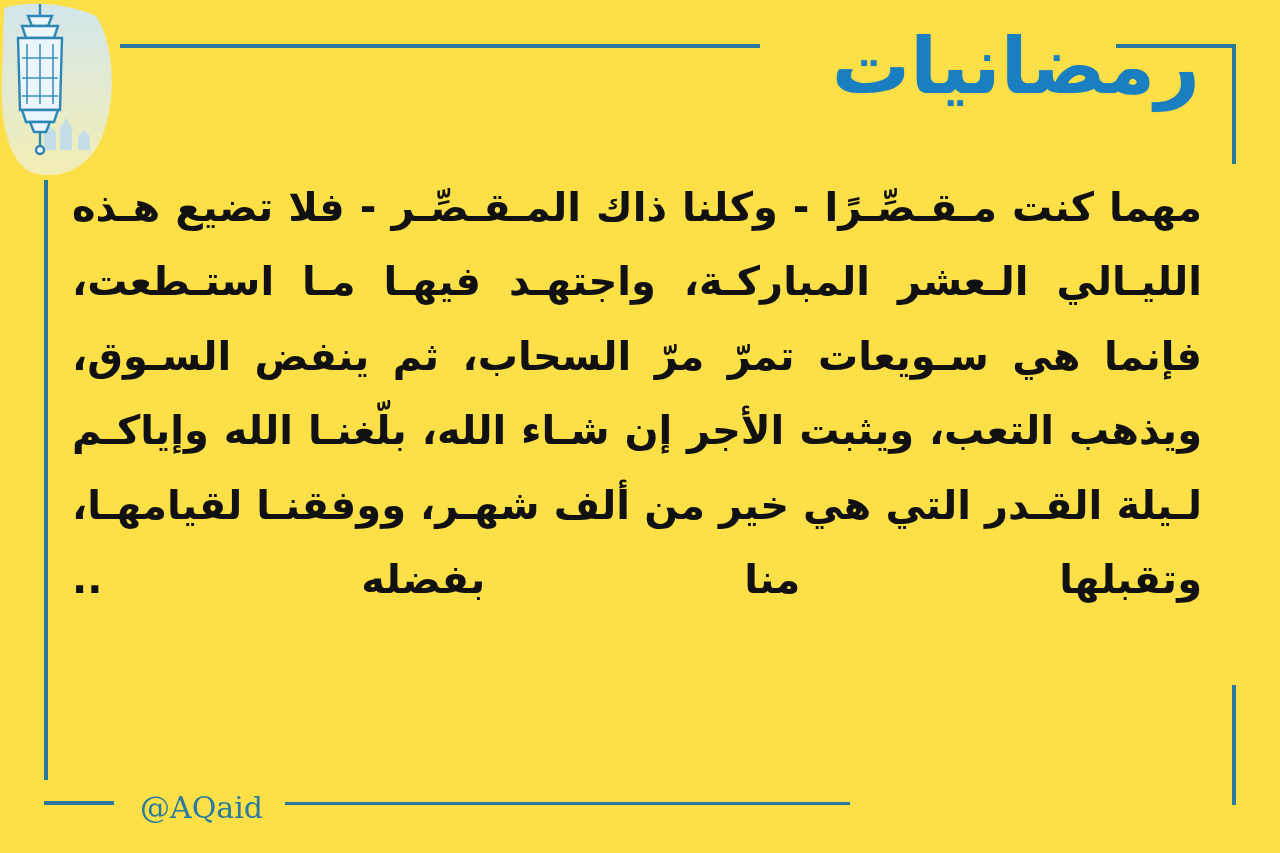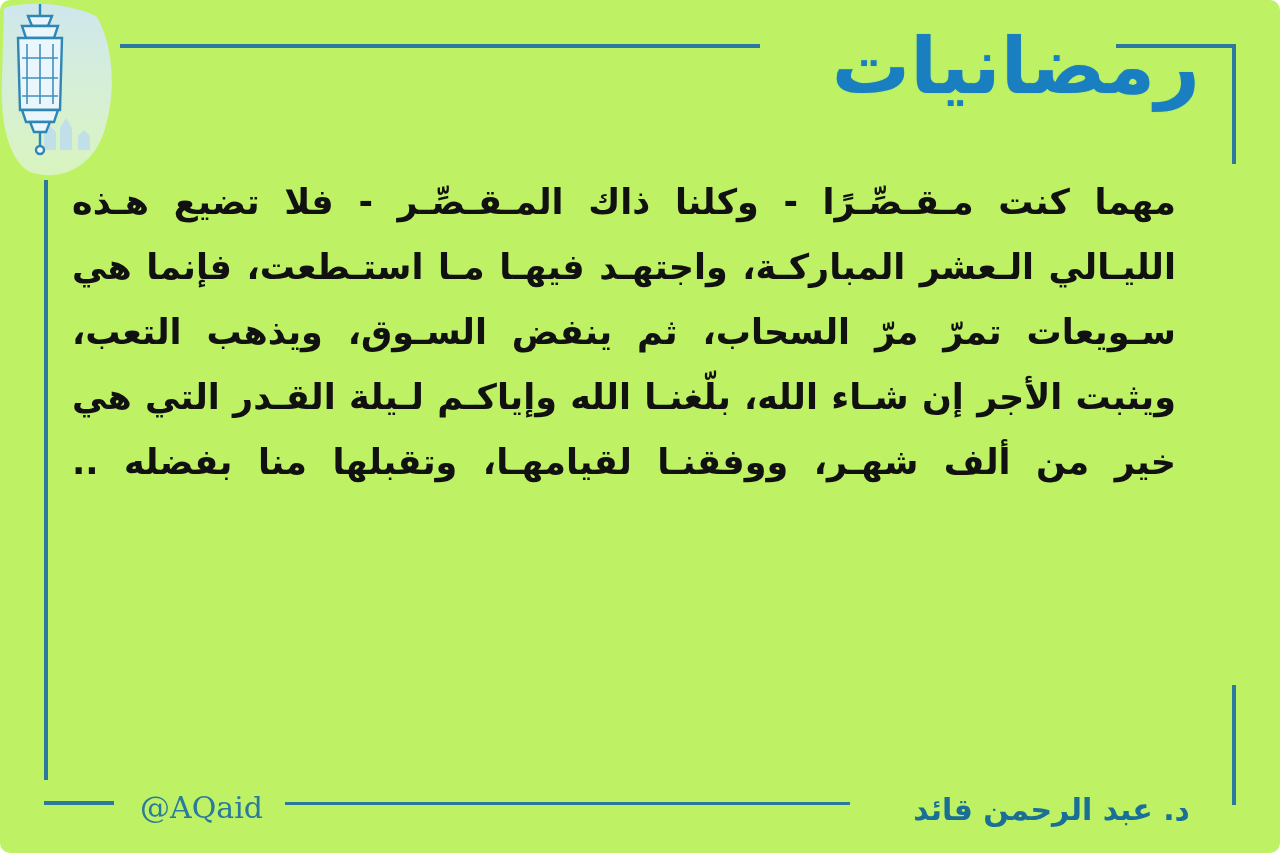--- a/index.html
+++ b/index.html
@@ -4,24 +4,23 @@
 <style>
   html, body {
     margin: 0;
     padding: 0;
     background: #ffffff;
   }
   .card {
     position: relative;
     width: 1280px;
     height: 853px;
-    background: #bef264;
+    background: #fde047;
     overflow: hidden;
     font-family: "DejaVu Sans", "Liberation Sans", sans-serif;
-    border-radius: 10px;
   }
 
   
   .frame-line {
     position: absolute;
     background: #2b7a9e;
   }
   
   .frame-top-left {
     left: 120px;
@@ -91,28 +90,28 @@
     direction: rtl;
     letter-spacing: -2px;
     line-height: 1.2;
     text-shadow: 0 0 1px rgba(26,127,193,0.5);
   }
 
   
   .body-text {
     position: absolute;
     left: 72px;
-    right: 104px;
+    right: 78px;
     top: 170px;
     direction: rtl;
     text-align: justify;
     text-align-last: justify;
     color: #111111;
     font-family: "DejaVu Sans", "Liberation Sans", sans-serif;
-    font-size: 35px;
+    font-size: 40px;
     line-height: 1.86;
     font-weight: 600;
   }
   .body-text p {
     margin: 0 0 0 0;
   }
 
   
   .handle {
     position: absolute;
@@ -180,15 +179,14 @@
     </svg>
   </div>
 
   <div class="title">رمضانيات</div>
 
   <div class="body-text">
     <p>مهما كنت مـقـصِّـرًا - وكلنا ذاك المـقـصِّـر - فلا تضيع هـذه الليـالي الـعشر المباركـة، واجتهـد فيهـا مـا استـطعت، فإنما هي سـويعات تمرّ مرّ السحاب، ثم ينفض السـوق، ويذهب التعب، ويثبت الأجر إن شـاء الله، بلّغنـا الله وإياكـم لـيلة القـدر التي هي خير من ألف شهـر، ووفقنـا لقيامهـا، وتقبلها منا بفضله ..</p>
   </div>
 
   <div class="handle">@AQaid</div>
-  <div class="author">د. عبد الرحمن قائد</div>
 
 </div>
 
 </body></html>

